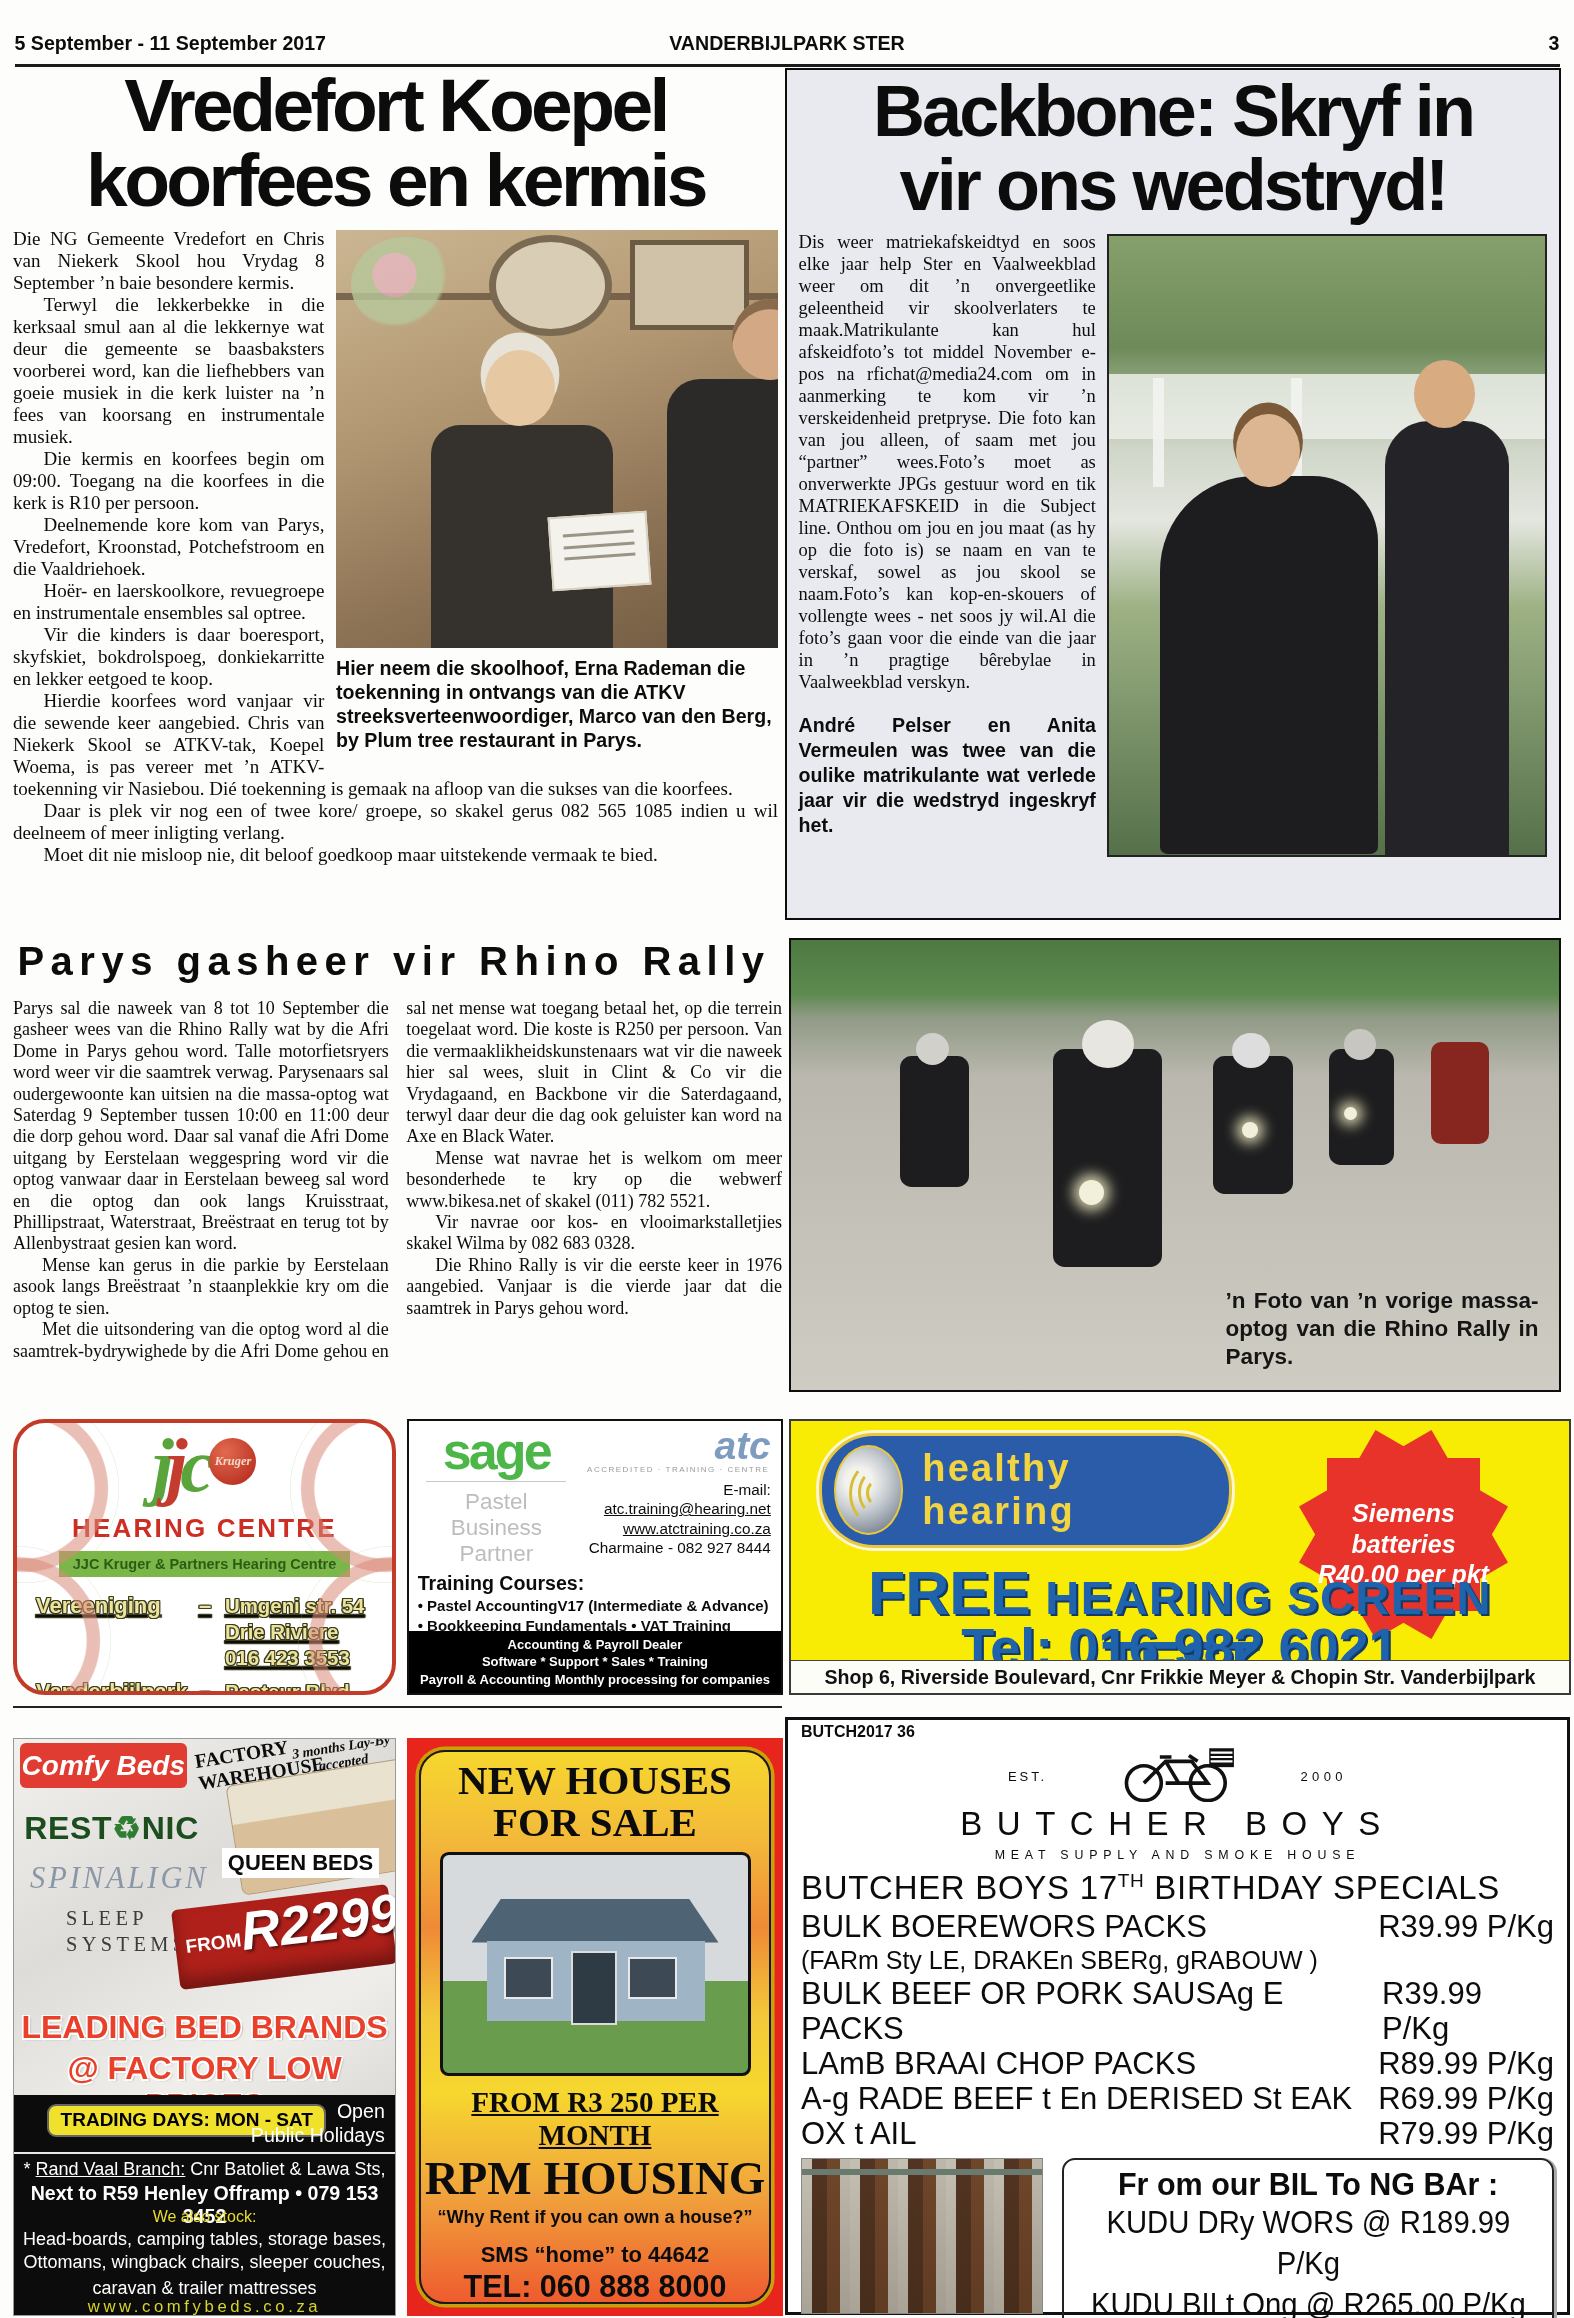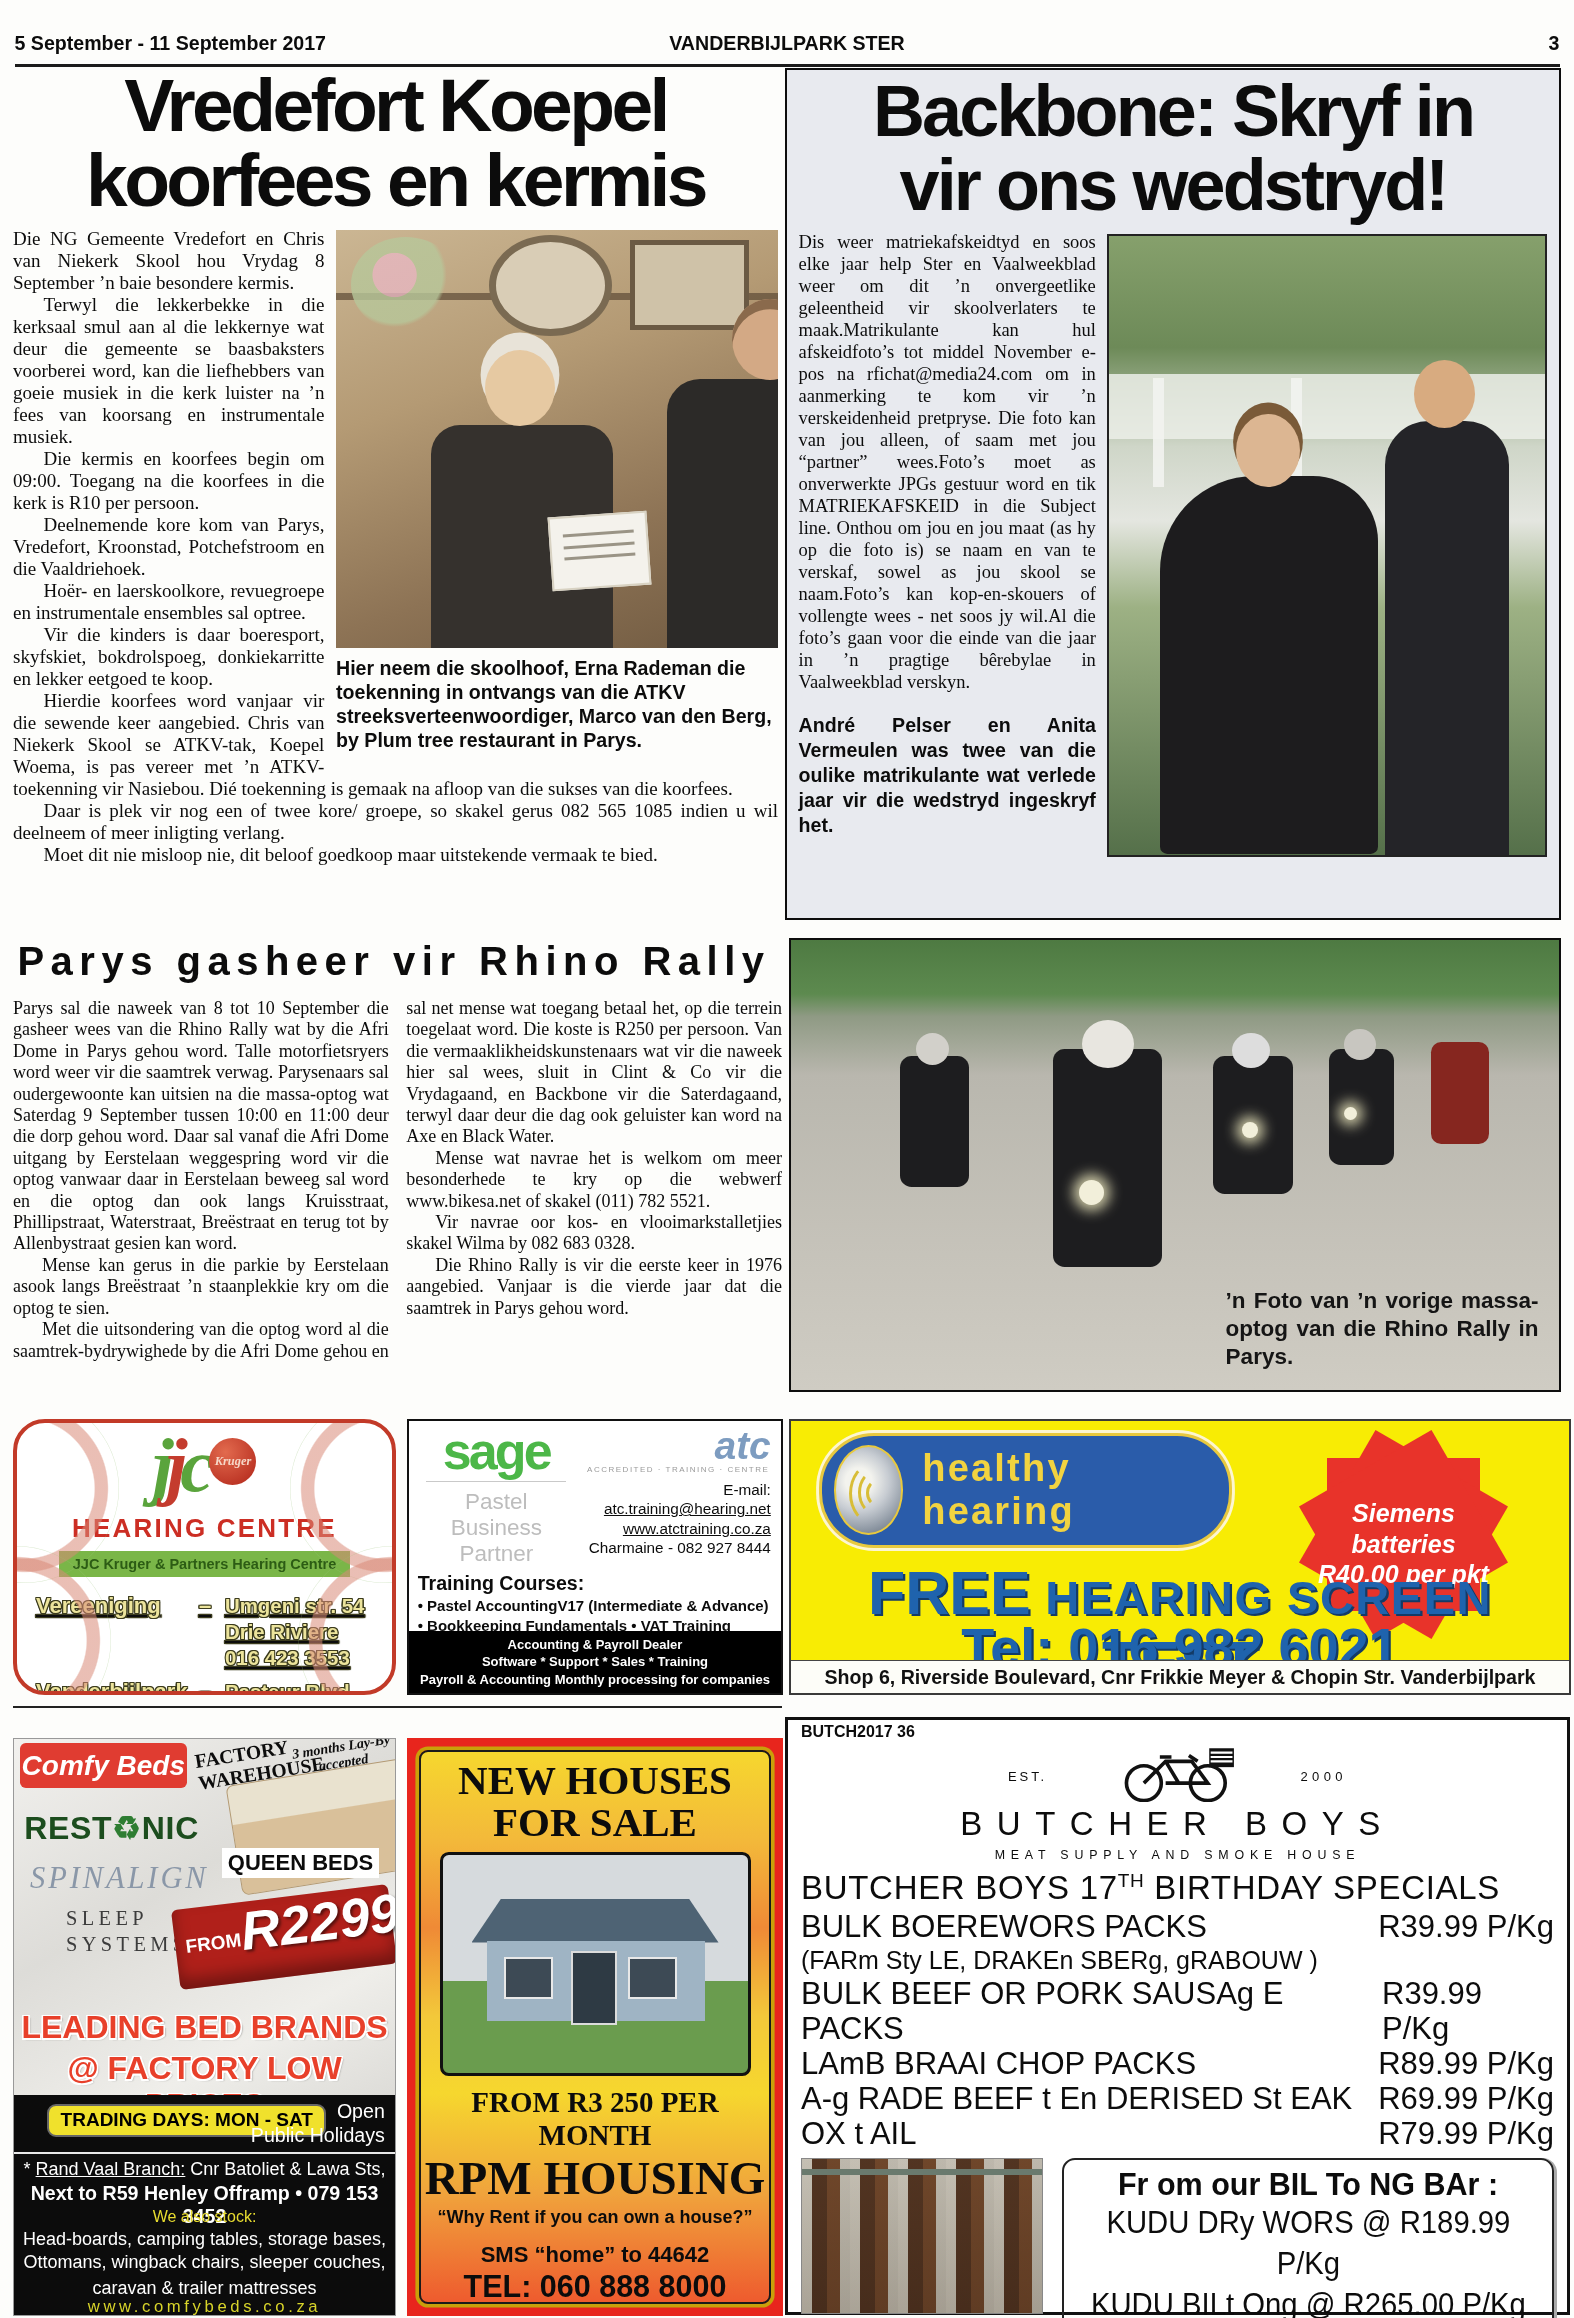--- a/index.html
+++ b/index.html
@@ -184,33 +184,33 @@
   .cb-branch .ul{text-decoration:underline;}
   .cb-branch2{position:absolute;left:0;right:0;top:87px;text-align:center;font-weight:bold;font-size:19.6px;}
   .cb-stocklb{position:absolute;left:0;right:0;top:113px;text-align:center;color:#e8dc30;font-size:16px;}
   .cb-stock1{position:absolute;left:0;right:0;top:134px;text-align:center;font-size:18px;}
   .cb-stock2{position:absolute;left:0;right:0;top:157px;text-align:center;font-size:18px;}
   .cb-stock3{position:absolute;left:0;right:0;top:183px;text-align:center;font-size:18px;}
   .cb-web{position:absolute;left:0;right:0;top:202px;text-align:center;color:#d8d42a;font-size:16.7px;letter-spacing:3.6px;}
   
   .rpm{position:absolute;left:407px;top:1738px;width:376px;height:578px;box-sizing:border-box;background:#e8251d;
        font-family:"Liberation Serif",serif;}
-  .rpm-in{position:absolute;inset:11.6px;border:2.9px solid #1a1a1a;border-radius:9px;box-shadow:0 0 0 3.6px #c9a00a;
+  .rpm-in{position:absolute;inset:11.6px;border:2.9px solid #1a1a1a;border-radius:26px;box-shadow:0 0 0 3.6px #c9a00a;
           background:linear-gradient(180deg,#f6d72e 0%,#f3b93a 16%,#ef8a36 32%,#f3c83a 48%,#f6d72e 62%,#f0a43c 80%,#ee5b2e 100%);
           text-align:center;overflow:hidden;}
   .rpm-title{font-weight:bold;font-size:41px;line-height:42px;margin-top:7.3px;}
   .rpm-photo{position:relative;width:305px;height:218px;margin:8.7px auto 0;border:3.6px solid #111;border-radius:8.7px;
              background:linear-gradient(180deg,#d6dadd 0 58%,#6a9c4e 58% 100%);overflow:hidden;}
   .h-roof{position:absolute;left:29px;top:44px;width:247px;height:44px;background:#4e6374;
           clip-path:polygon(0 100%,12% 0,88% 0,100% 100%);}
   .h-body{position:absolute;left:44px;top:86px;width:218px;height:80px;background:#9fb4c4;}
   .h-win{position:absolute;top:102px;width:45px;height:38px;background:#3d4a55;border:2.9px solid #e8e8e8;}
   .hw1{left:61px;} .hw2{left:185px;}
   .h-door{position:absolute;left:128px;top:96px;width:42px;height:70px;background:#2e3a44;border:2.2px solid #dcdcdc;}
-  .rpm-from{font-weight:bold;font-size:29px;margin-top:10.2px;}
+  .rpm-from{font-weight:bold;font-size:29px;margin-top:10.2px;text-decoration:underline;}
   .rpm-brand{font-weight:bold;font-size:47px;line-height:47px;margin-top:2.9px;}
   .rpm-slogan{font-family:"Liberation Sans",sans-serif;font-weight:bold;font-size:18px;margin-top:5.8px;}
   .rpm-sms{font-family:"Liberation Sans",sans-serif;font-weight:bold;font-size:22px;margin-top:14px;}
   .rpm-tel{font-family:"Liberation Sans",sans-serif;font-weight:bold;font-size:30.5px;line-height:36px;}
   
   .butch{position:absolute;left:785px;top:1717px;width:785px;height:598px;box-sizing:border-box;background:#fff;
          border:3.6px solid #111;padding:2.9px 13px;font-family:"Liberation Sans",sans-serif;}
   .bt-code{font-weight:bold;font-size:16px;}
   .bt-logo{position:relative;height:63px;text-align:center;}
   .bt-est{position:absolute;left:207px;top:28px;font-size:13px;letter-spacing:2.9px;}

